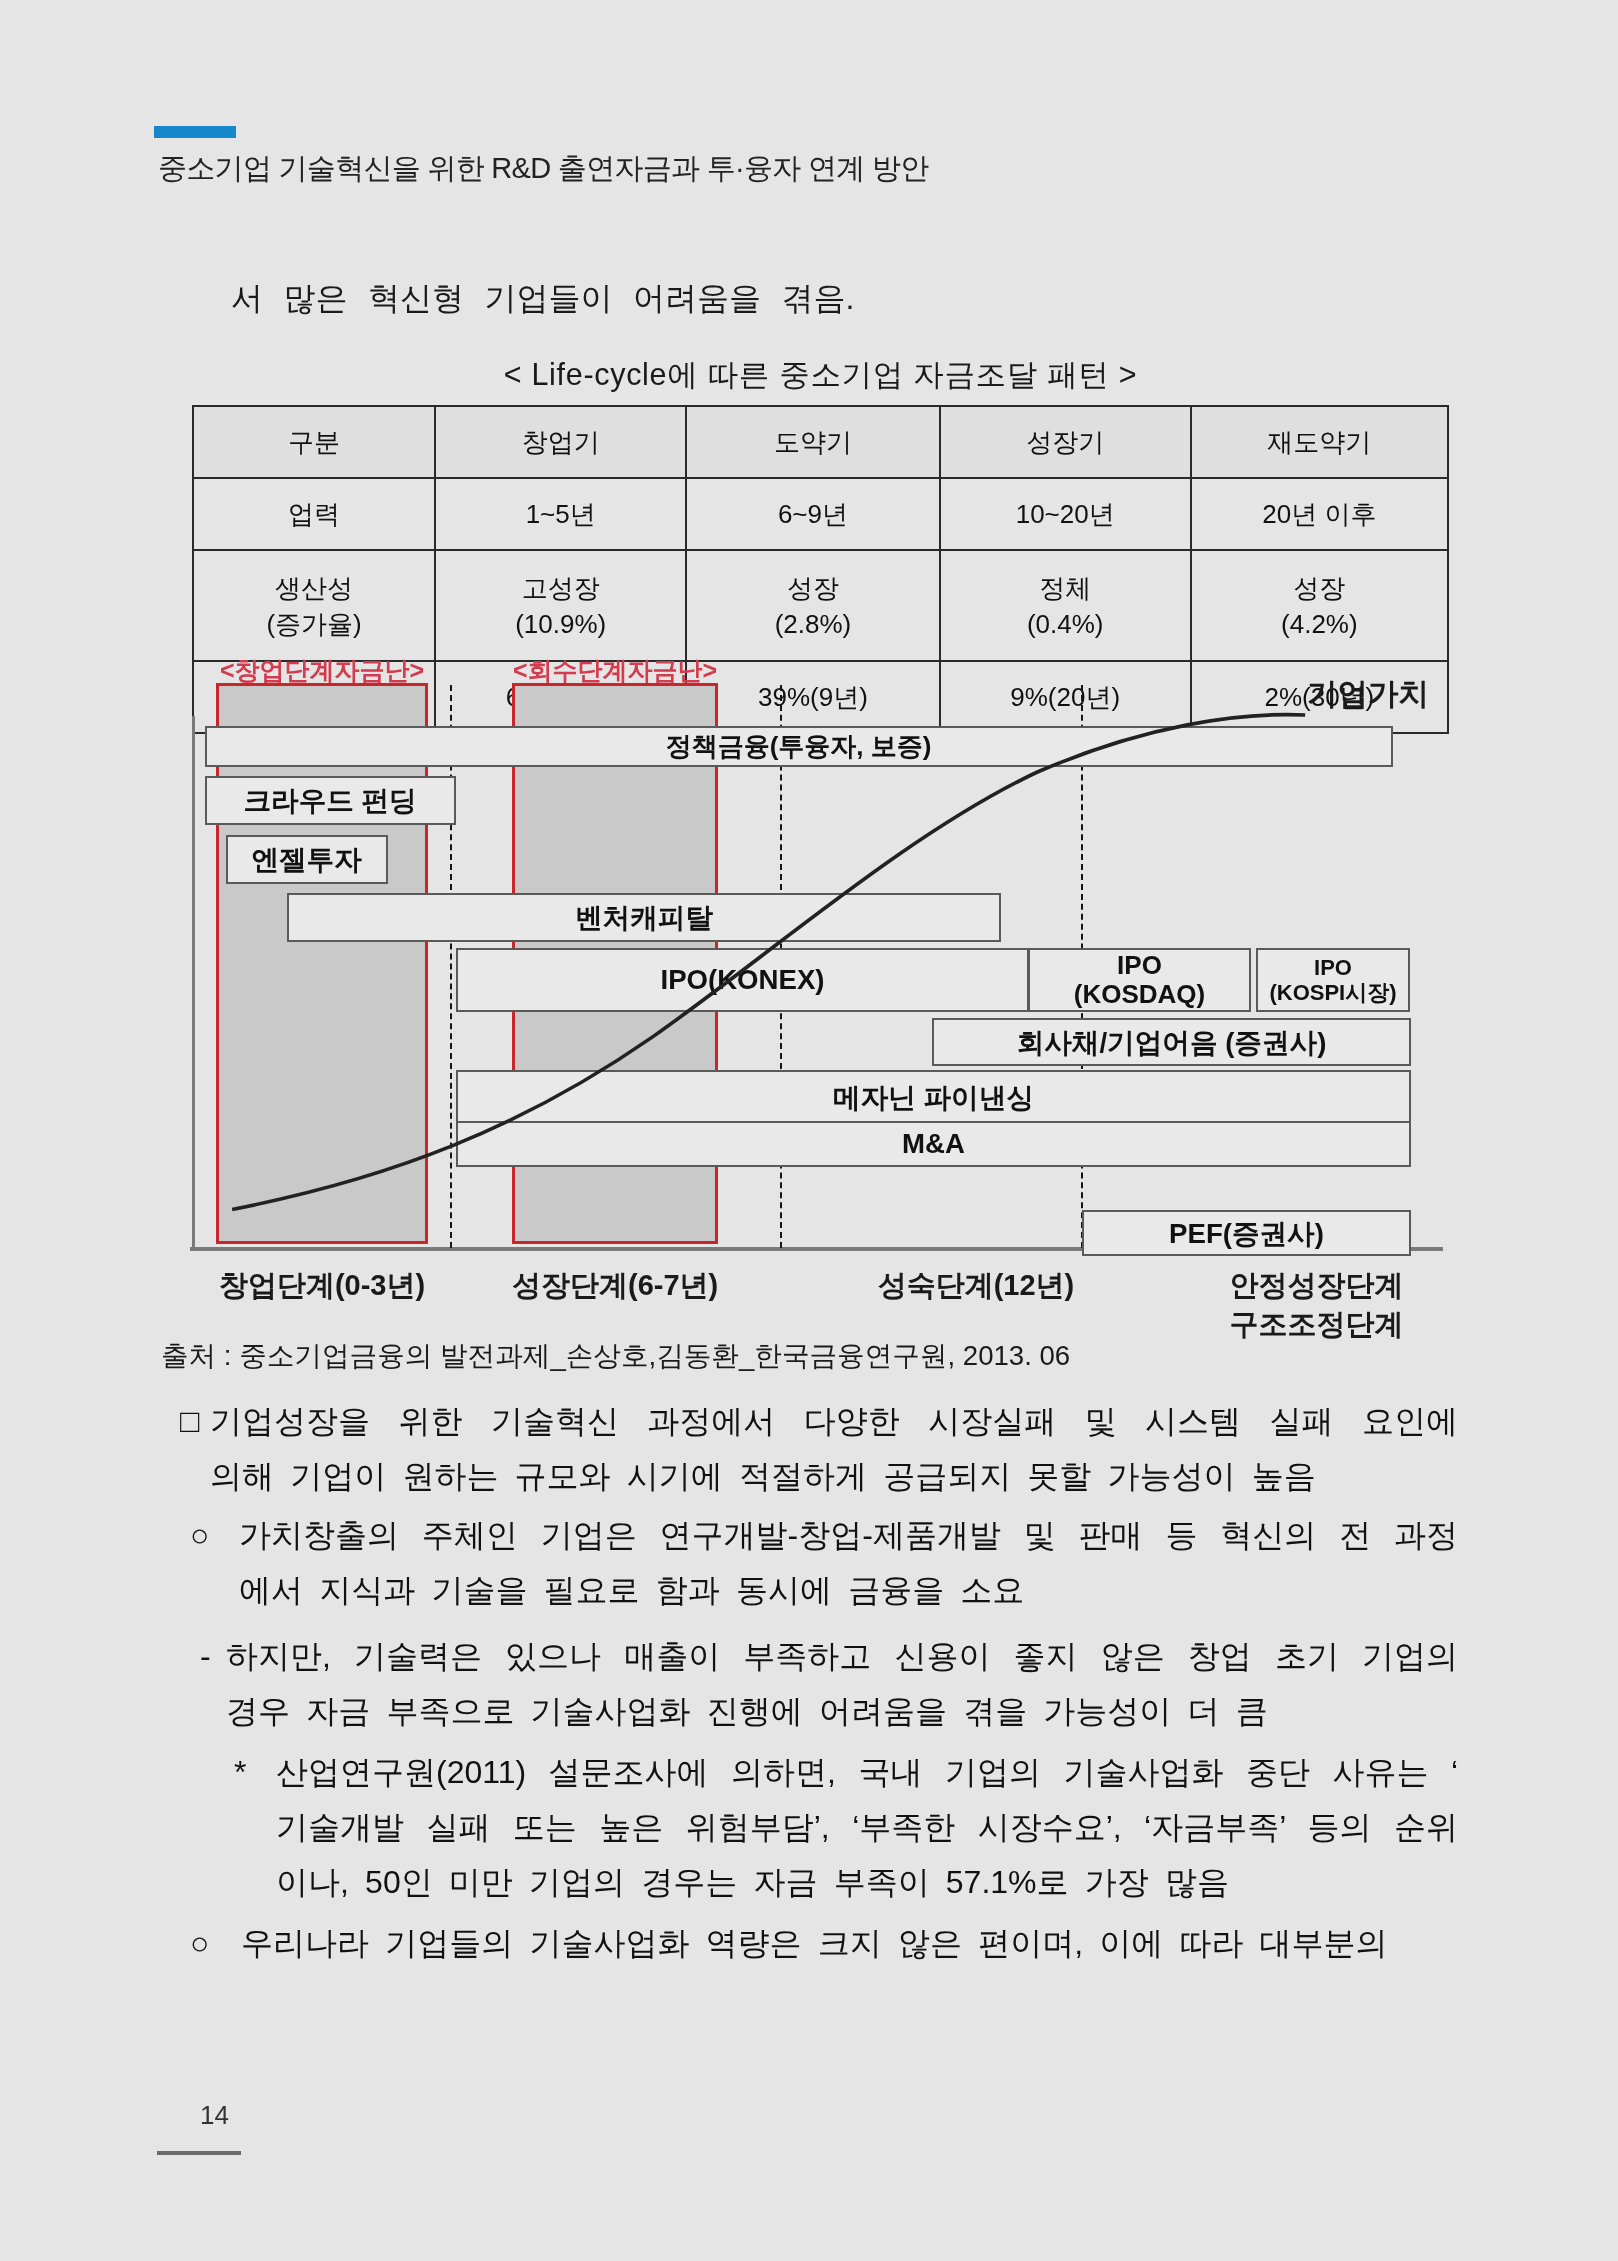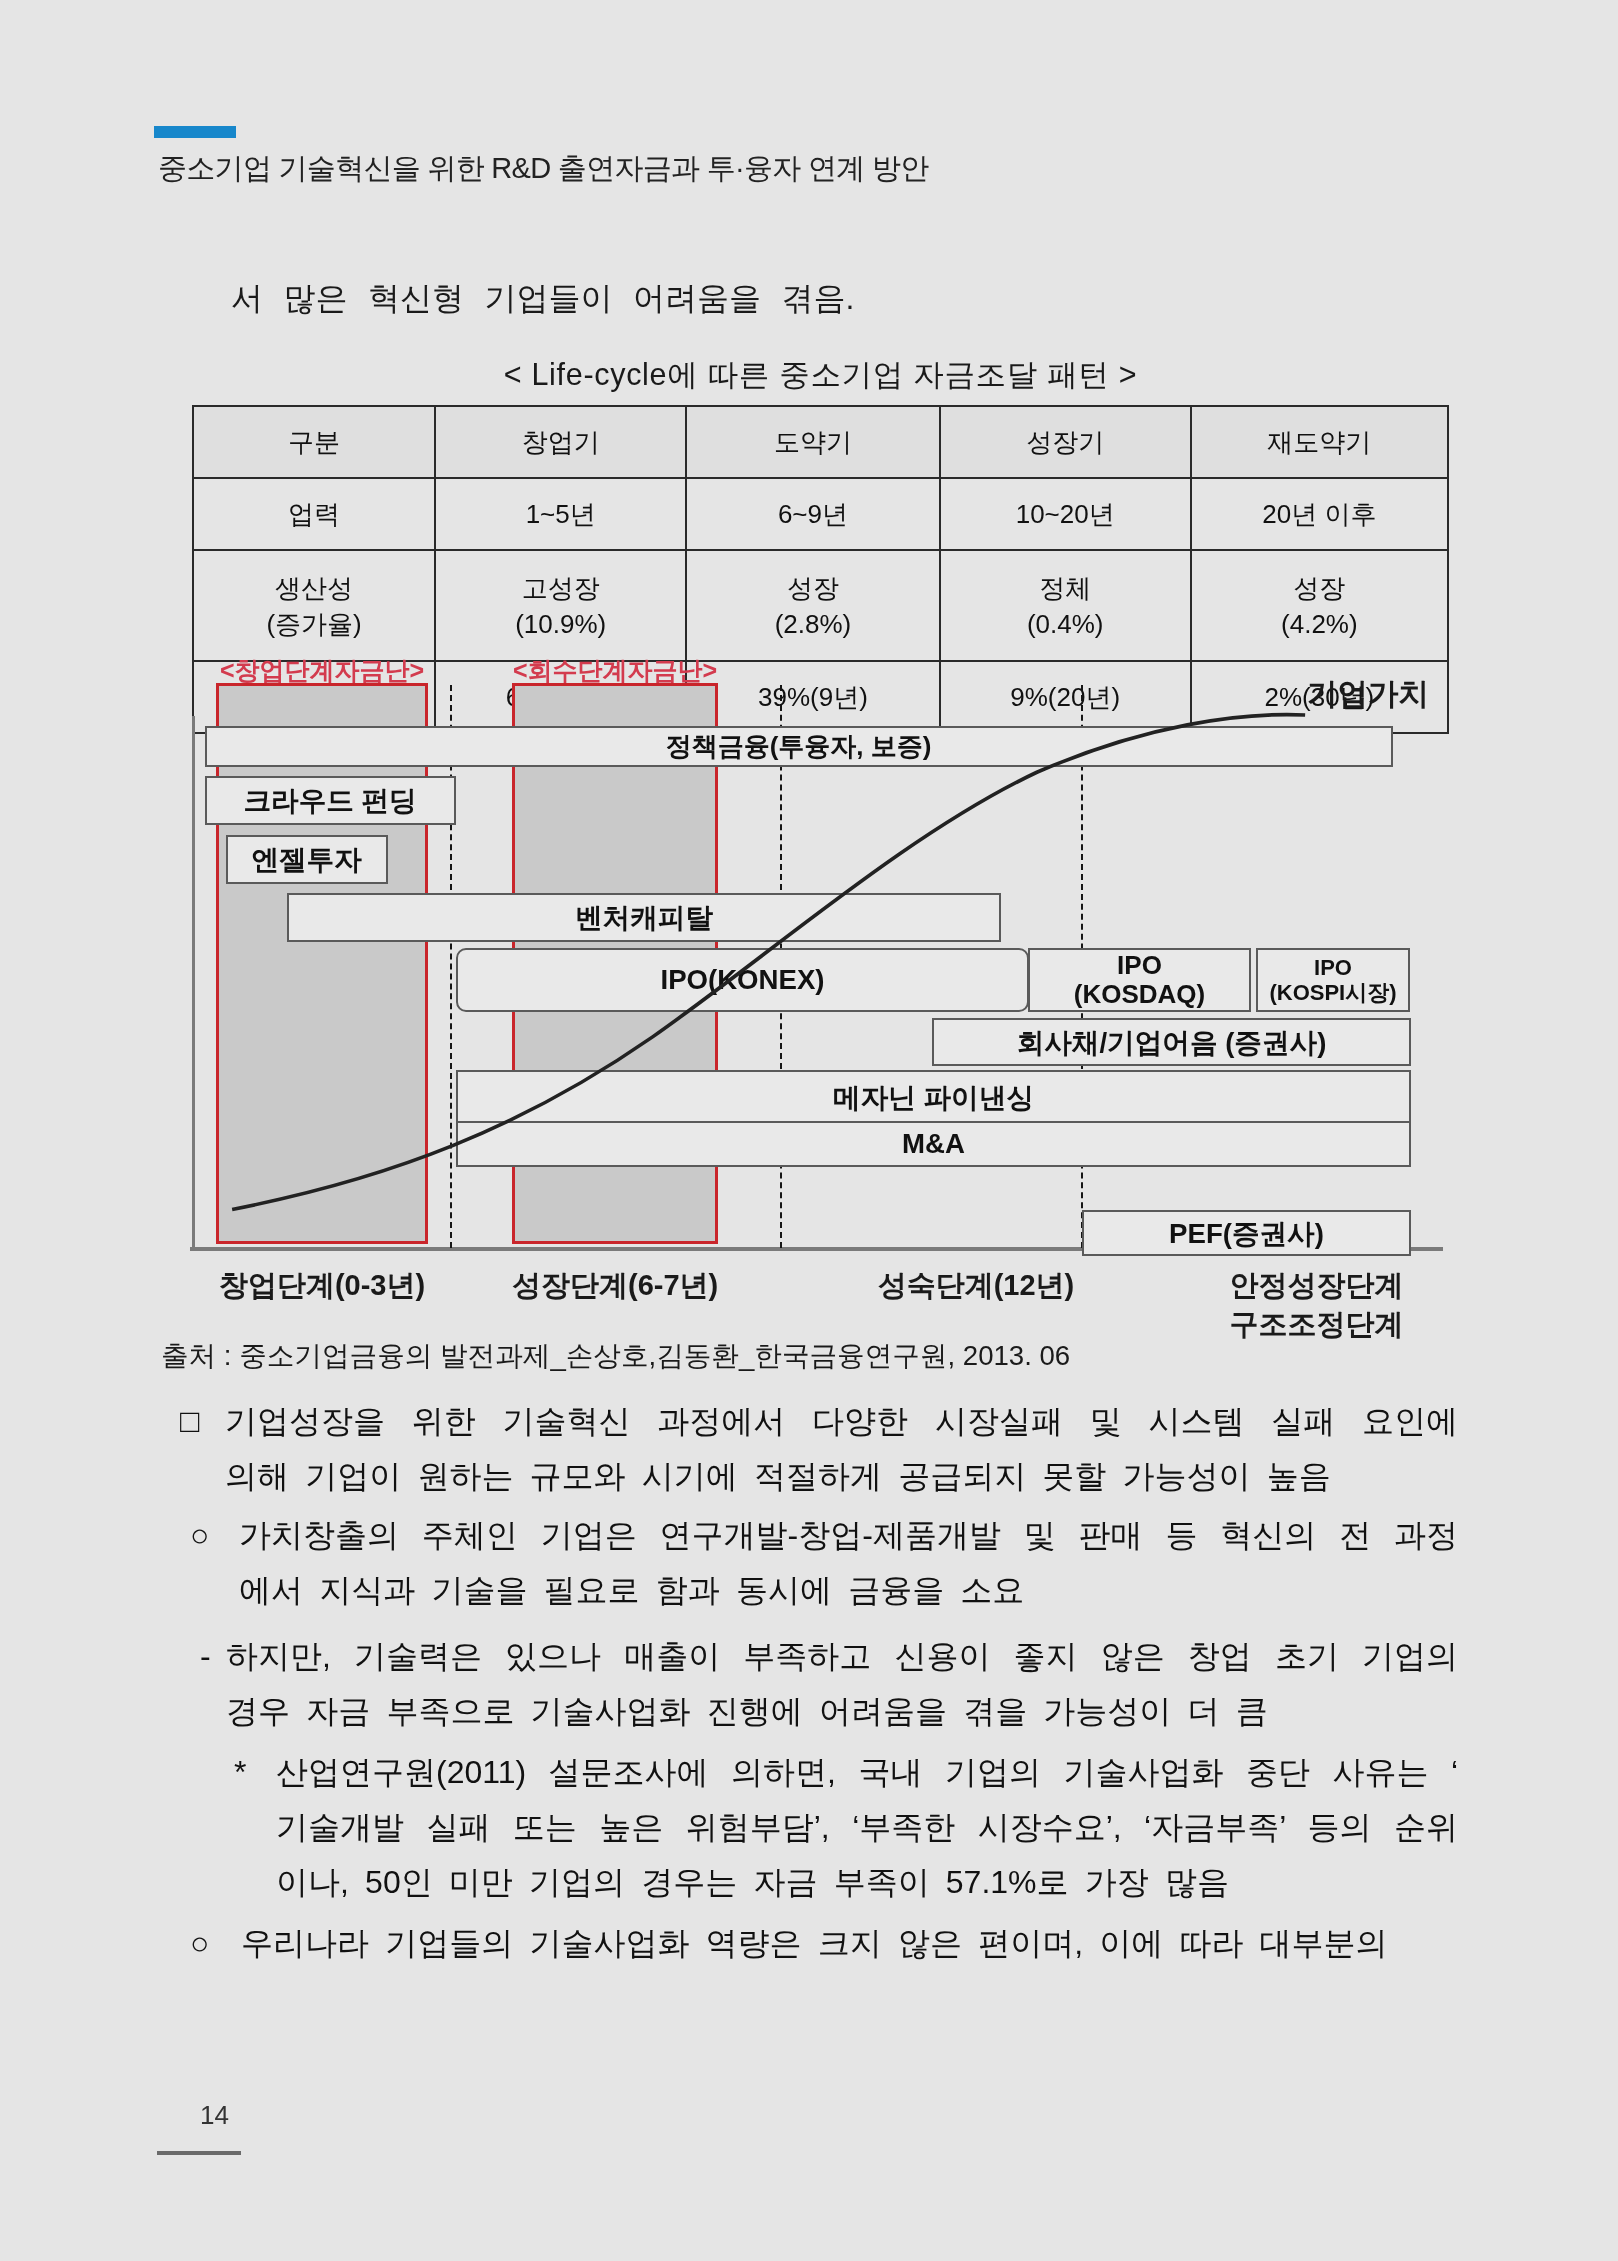--- a/index.html
+++ b/index.html
@@ -47,21 +47,21 @@
   
   .source-line{left:161px;top:1337px;font-size:27.6px;white-space:nowrap;}
   .para{position:absolute;font-size:32px;line-height:55px;color:#111;}
   .para .bullet{position:absolute;left:0;top:0;}
   .para .lines{display:block;}
   .line{text-align:justify;text-align-last:justify;}
   .line.last{text-align:justify;text-align-last:left;word-spacing:7.3px;}
   .line.only{text-align:left;text-align-last:left;word-spacing:7.3px;}
 
   .p1{left:180px;top:1394px;width:1278px;}
-  .p1 .lines{margin-left:45px;}
+  .p1 .lines{margin-left:30px;}
   .p2{left:190px;top:1508px;width:1268px;}
   .p2 .lines{margin-left:49px;}
   .p3{left:200px;top:1629px;width:1258px;}
   .p3 .lines{margin-left:26px;}
   .p4{left:234px;top:1745px;width:1224px;}
   .p4 .lines{margin-left:42px;}
   .p5{left:190px;top:1916px;width:1268px;}
   .p5 .lines{margin-left:51px;}
 
   
@@ -149,21 +149,21 @@
     <div class="abs xaxis"></div>
 
     <div class="abs dash" style="left:265px;"></div>
     <div class="abs dash" style="left:595px;"></div>
     <div class="abs dash" style="left:896px;"></div>
 
     <div class="abs bar" style="left:19.6px;top:88px;width:1188px;height:41px;font-size:26px;">정책금융(투융자, 보증)</div>
     <div class="abs bar" style="left:19.6px;top:138px;width:251px;height:49px;">크라우드 펀딩</div>
     <div class="abs bar" style="left:19.6px;top:197px;width:162px;height:49px;margin-left:21px;">엔젤투자</div>
     <div class="abs bar" style="left:102px;top:255px;width:714px;height:49px;">벤처캐피탈</div>
-    <div class="abs bar" style="left:271px;top:310px;width:573px;height:64px;border-radius:10px;">IPO(KONEX)</div>
+    <div class="abs bar" style="left:271px;top:310px;width:573px;height:64px;">IPO(KONEX)</div>
     <div class="abs bar small" style="left:843px;top:310px;width:223px;height:64px;">
       <div>IPO</div>
       <div>(KOSDAQ)</div>
     </div>
     <div class="abs bar smaller" style="left:1071px;top:310px;width:154px;height:64px;">
       <div>IPO</div>
       <div>(KOSPI시장)</div>
     </div>
     <div class="abs bar" style="left:747px;top:380px;width:479px;height:48px;">회사채/기업어음 (증권사)</div>
     <div class="abs bar" style="left:271px;top:432px;width:955px;height:55px;">메자닌 파이낸싱</div>

